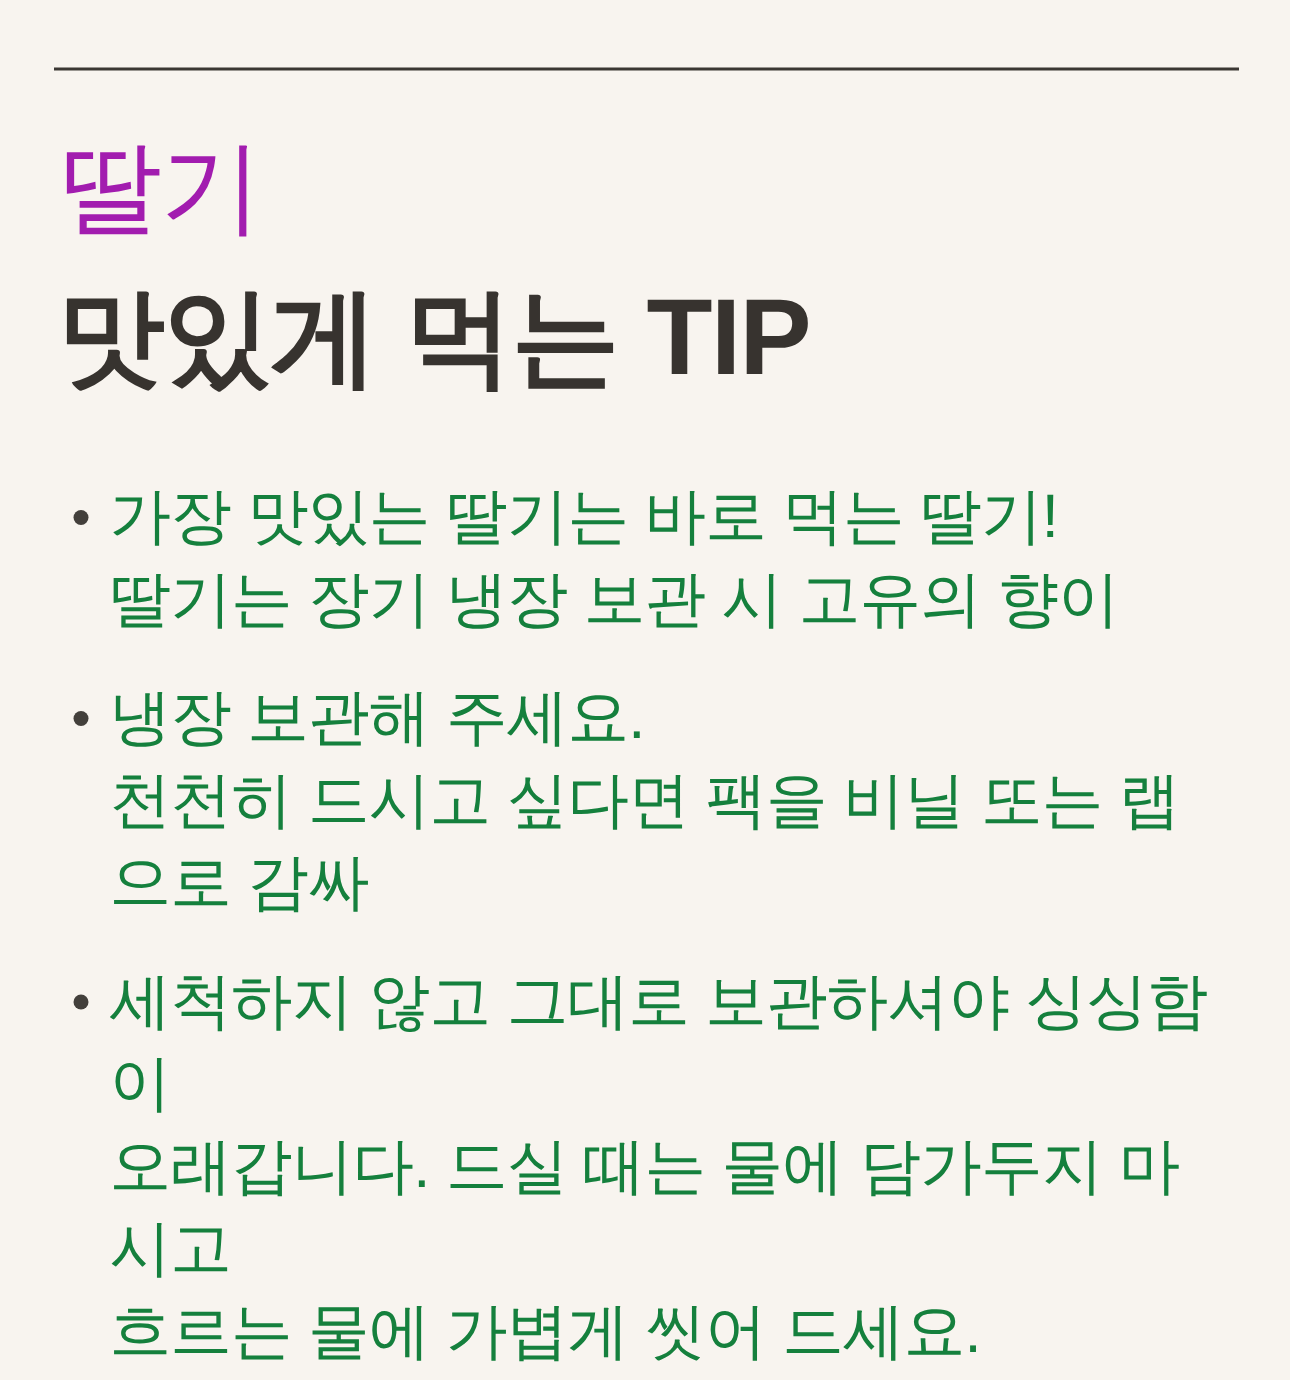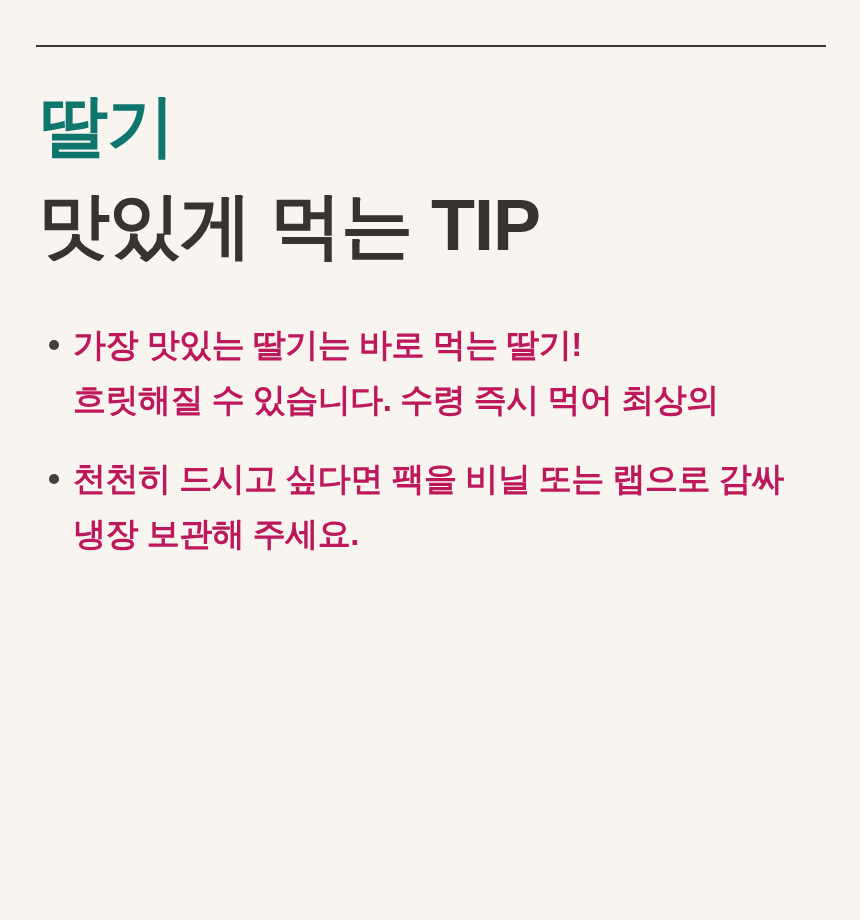--- a/index.html
+++ b/index.html
@@ -23,44 +23,44 @@
     margin-top: 45px;
     height: 0;
     border: none;
     border-top: 2px solid #3B3733;
     width: 790px;
   }
   .product-name {
     margin: 42px 0 0 4px;
     font-size: 68px;
     line-height: 72px;
-    font-weight: 700;
-    color: #0f766e;
+    font-weight: 400;
+    color: #a21caf;
     letter-spacing: -1px;
   }
   .section-title {
     margin: 26px 0 0 2px;
     font-size: 72px;
     line-height: 76px;
     font-weight: 700;
     color: #37332F;
     letter-spacing: -1px;
   }
   .tips-list {
     list-style: none;
     margin: 54px 0 0 0;
     padding: 0;
   }
   .tip-item {
     position: relative;
     padding-left: 37px;
-    font-size: 33px;
+    font-size: 41px;
     line-height: 55px;
-    font-weight: 700;
-    color: #be185d;
+    font-weight: 400;
+    color: #15803d;
     letter-spacing: -0.5px;
   }
   .tip-item + .tip-item {
     margin-top: 24px;
   }
   .bullet-dot {
     position: absolute;
     left: 13px;
     top: 23px;
     width: 10px;
@@ -81,24 +81,30 @@
 
   <h2 class="product-name">딸기</h2>
 
   <h1 class="section-title">맛있게 먹는 TIP</h1>
 
   <ul class="tips-list">
 
     <li class="tip-item">
       <span class="bullet-dot"></span>
       <span class="tip-line">가장 맛있는 딸기는 바로 먹는 딸기!</span>
-      <span class="tip-line">흐릿해질 수 있습니다. 수령 즉시 먹어 최상의</span>
+      <span class="tip-line">딸기는 장기 냉장 보관 시 고유의 향이</span>
     </li>
 
     <li class="tip-item">
       <span class="bullet-dot"></span>
+      <span class="tip-line">냉장 보관해 주세요.</span>
       <span class="tip-line">천천히 드시고 싶다면 팩을 비닐 또는 랩으로 감싸</span>
-      <span class="tip-line">냉장 보관해 주세요.</span>
     </li>
 
+    <li class="tip-item">
+      <span class="bullet-dot"></span>
+      <span class="tip-line">세척하지 않고 그대로 보관하셔야 싱싱함이</span>
+      <span class="tip-line">오래갑니다. 드실 때는 물에 담가두지 마시고</span>
+      <span class="tip-line">흐르는 물에 가볍게 씻어 드세요.</span>
+    </li>
 
   </ul>
 </div>
 
 </body></html>

